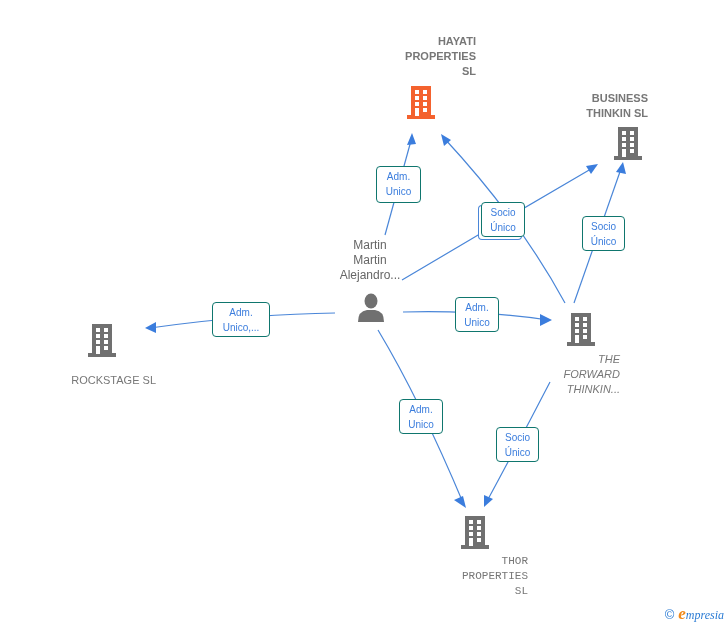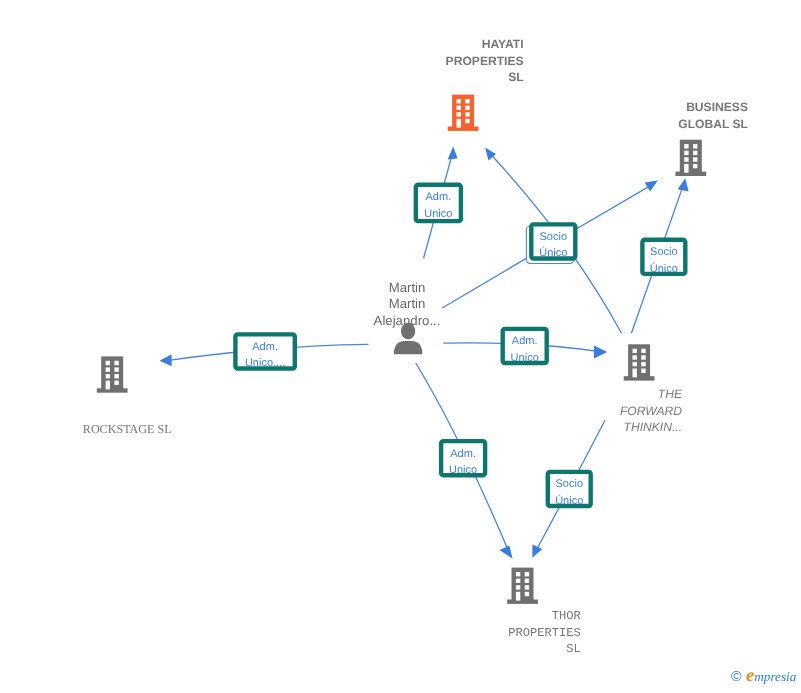--- a/index.html
+++ b/index.html
@@ -2,22 +2,22 @@
 <html><head>
 <meta charset="utf-8">
 <style>
   html, body { margin:0; padding:0; background:#ffffff; }
   body { width:728px; height:630px; position:relative; overflow:hidden; font-family:"Liberation Sans", sans-serif; }
   #graph { position:absolute; left:0; top:0; width:728px; height:630px; }
   .edge { stroke:#4a86d8; stroke-width:1.2; fill:none; }
   .arrow { fill:#3b7ddd; }
   .node-label { position:absolute; text-align:right; color:#777; font-size:11px; line-height:15px; }
   .node-label.bold { font-weight:bold; }
-  .person-label { position:absolute; text-align:center; color:#666; font-size:12px; line-height:15px;margin-top:16px; }
-  .edge-label { position:absolute; background:#fff; border:4px solid #0f766e; border-radius:4px; color:#3b7ddd; font-size:10px; line-height:15px; text-align:center; padding:2px 4px; box-sizing:border-box; }
+  .person-label { position:absolute; text-align:center; color:#666; font-size:12px; line-height:15px; }
+  .edge-label { position:absolute; background:#fff; border:1px solid #0f766e; border-radius:4px; color:#3b7ddd; font-size:10px; line-height:15px; text-align:center; padding:2px 4px; box-sizing:border-box; }
   .edge-label.stack { box-shadow:-3px 3px 0 -1px #fff, -3px 3px 0 0 #4a86d8; }
   .icon { position:absolute; }
   .footer { position:absolute; right:4px; bottom:6px; font-size:13px; color:#2a7bd4; display:flex; align-items:center; gap:4px; }
   .brand { font-family:Liberation Serif, serif; font-style:italic; color:#2a7bd4; font-size:12px; }
   .brand .e { color:#f08a1c; font-size:17px; font-weight:bold; }
 </style>
 </head>
 <body>
 
 <svg id="graph" xmlns="http://www.w3.org/2000/svg">
@@ -60,23 +60,23 @@
       <rect x="18" y="6" width="4" height="4"></rect>
     <rect x="10" y="12" width="4" height="4"></rect>
       <rect x="18" y="12" width="4" height="4"></rect>
     <rect x="10" y="18" width="4" height="4"></rect>
       <rect x="18" y="18" width="4" height="4"></rect>
     <rect x="10" y="24" width="4" height="8"></rect>
       <rect x="18" y="24" width="4" height="4"></rect>
   </g>
 </svg>
 
-<div class="node-label bold" style="left:580px;top:91px;width:100px;">
+<div class="node-label bold" style="left:548px;top:91px;width:100px;">
   <div>BUSINESS</div>
-  <div>GLOBAL SL</div>
+  <div>THINKIN SL</div>
 </div>
 <svg class="icon" style="left:612px;top:125px;" width="32" height="36" viewBox="0 0 32 36">
   <rect x="6" y="2" width="20" height="30" fill="#707070"></rect>
   <rect x="2" y="31" width="28" height="4" fill="#707070"></rect>
   <g fill="#fff">
     <rect x="10" y="6" width="4" height="4"></rect>
       <rect x="18" y="6" width="4" height="4"></rect>
     <rect x="10" y="12" width="4" height="4"></rect>
       <rect x="18" y="12" width="4" height="4"></rect>
     <rect x="10" y="18" width="4" height="4"></rect>
@@ -103,21 +103,21 @@
     <rect x="10" y="6" width="4" height="4"></rect>
       <rect x="18" y="6" width="4" height="4"></rect>
     <rect x="10" y="12" width="4" height="4"></rect>
       <rect x="18" y="12" width="4" height="4"></rect>
     <rect x="10" y="18" width="4" height="4"></rect>
       <rect x="18" y="18" width="4" height="4"></rect>
     <rect x="10" y="24" width="4" height="8"></rect>
       <rect x="18" y="24" width="4" height="4"></rect>
   </g>
 </svg>
-<div class="node-label" style="left:46px;top:384px;width:110px;font-family:Liberation Serif, serif;">
+<div class="node-label" style="left:46px;top:373px;width:110px;">
   <div>ROCKSTAGE SL</div>
 </div>
 
 <svg class="icon" style="left:565px;top:311px;" width="32" height="36" viewBox="0 0 32 36">
   <rect x="6" y="2" width="20" height="30" fill="#707070"></rect>
   <rect x="2" y="31" width="28" height="4" fill="#707070"></rect>
   <g fill="#fff">
     <rect x="10" y="6" width="4" height="4"></rect>
       <rect x="18" y="6" width="4" height="4"></rect>
     <rect x="10" y="12" width="4" height="4"></rect>

